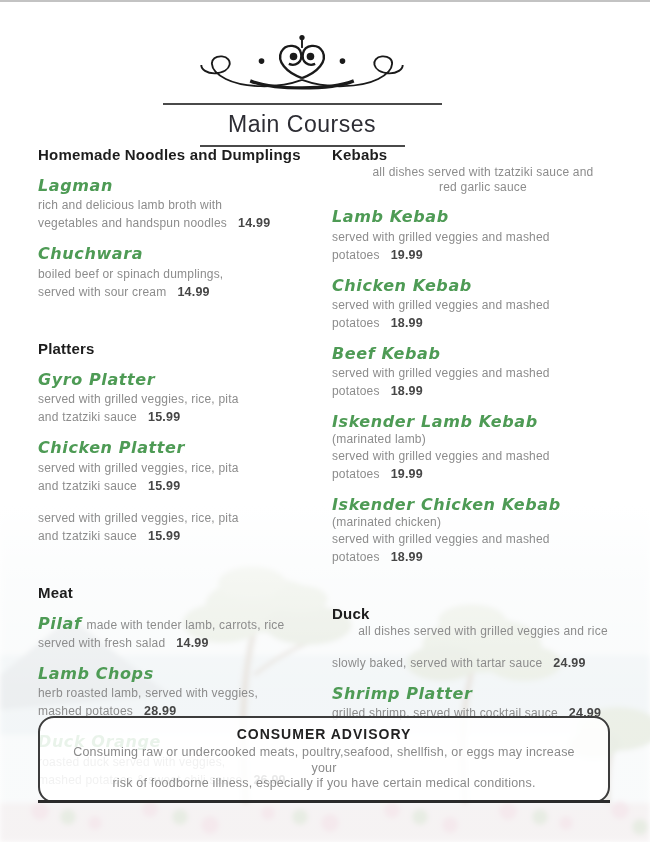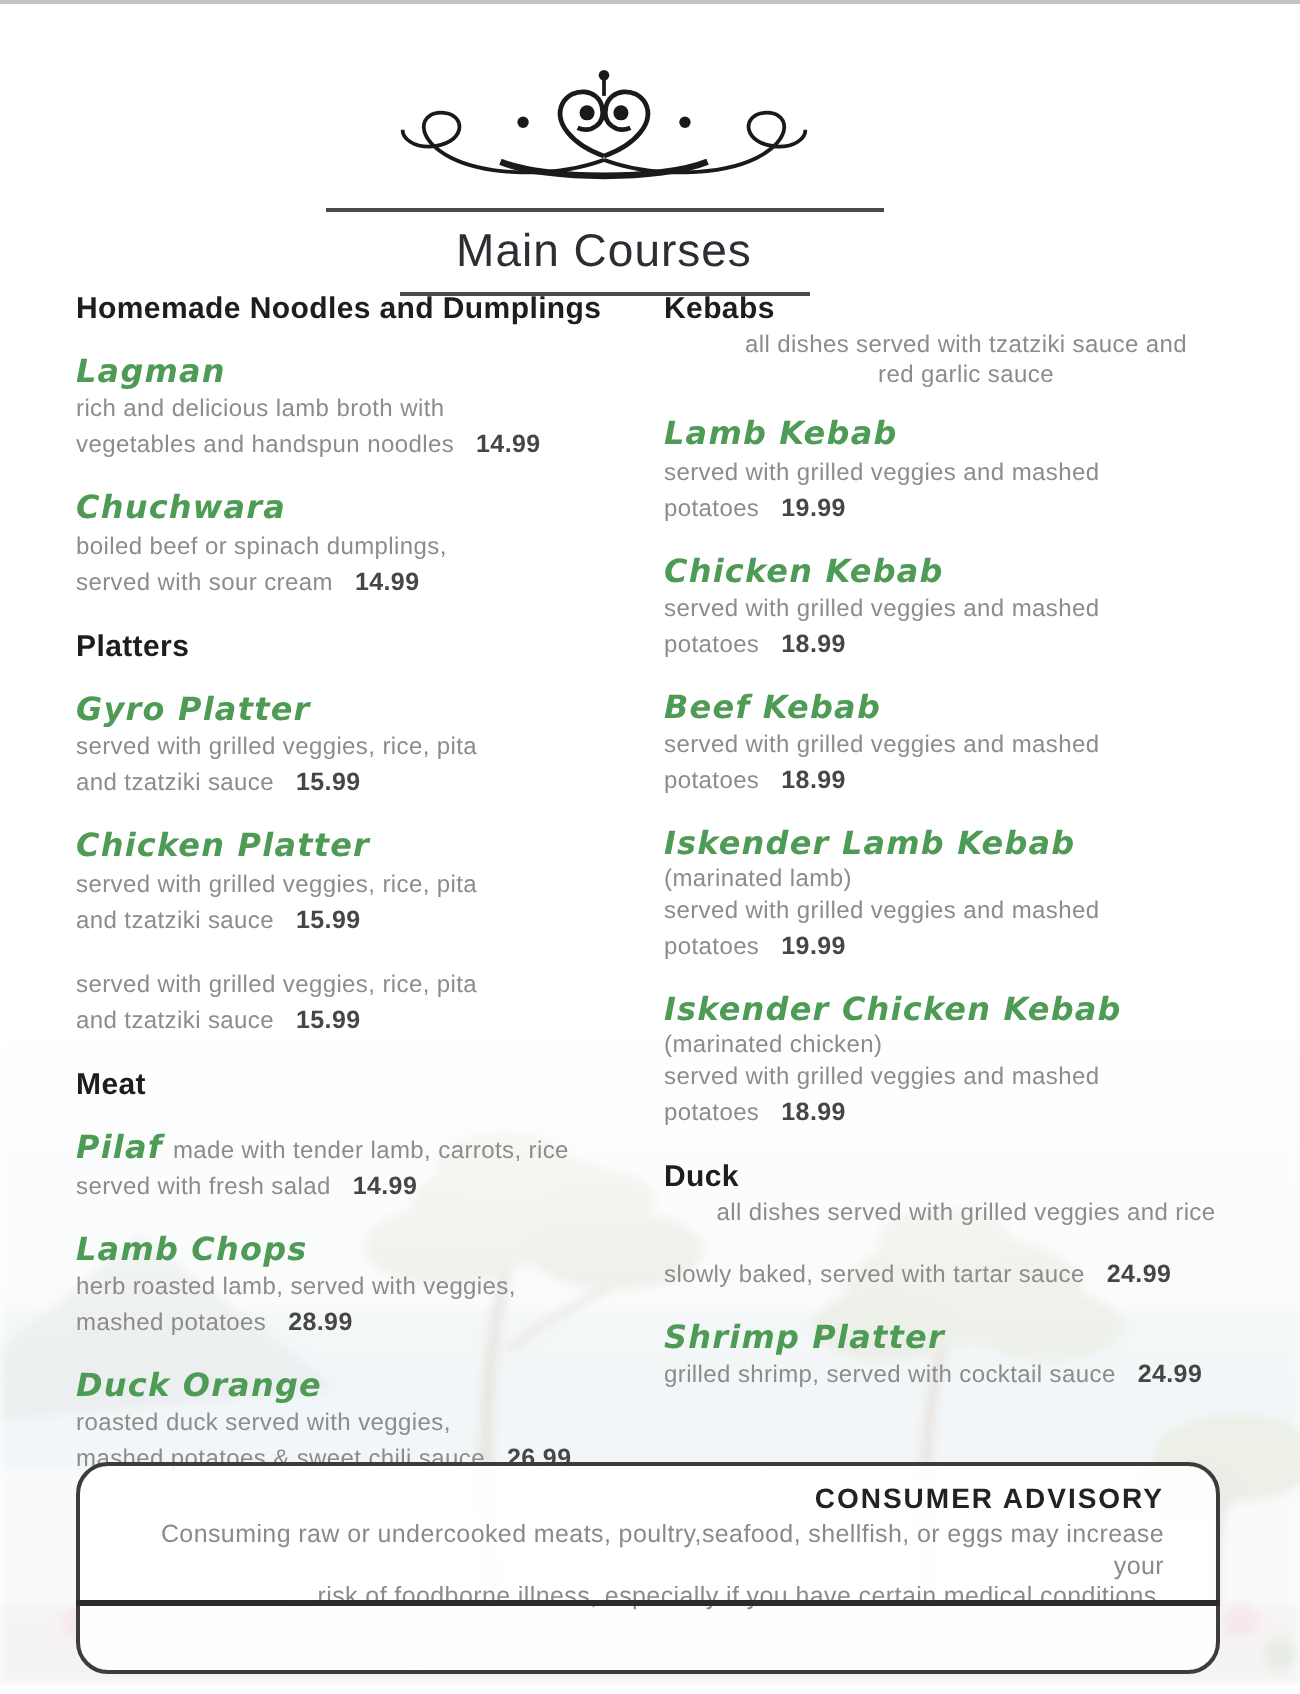--- a/index.html
+++ b/index.html
@@ -29,21 +29,21 @@
   .rule-top{width:279px;height:2px;background:#4a4a4a;margin:4px auto 0;}
   .page-title{
     margin:6px auto 0;
     font-size:23px;font-weight:500;color:#2d2d34;letter-spacing:.5px;
   }
   .rule-bottom{width:205px;height:2px;background:#4a4a4a;margin:7px auto 0;}
   
   .column{position:absolute;top:146px;z-index:2;}
   .column-left{left:38px;width:278px;}
   .column-right{left:332px;width:302px;}
-  .section{margin-top:15px;}
+  .section{margin-top:40px;}
   .section:first-child{margin-top:0;}
   .section-heading{
     font-size:15px;font-weight:bold;color:#1d1d1d;letter-spacing:.2px;
     margin:0 0 2px 0;
   }
   .section-subtext{
     font-size:12px;color:#8c8c8c;line-height:1.22;letter-spacing:.2px;
     white-space:pre-line;margin:1px 0 0 0;text-align:center;
   }
   .menu-item{margin-top:14px;}
@@ -62,26 +62,26 @@
     font-size:12px;color:#8c8c8c;line-height:1.22;letter-spacing:.2px;
     white-space:pre-line;
   }
   .menu-item.inline .item-desc{margin-left:5px;}
   .item-price{
     font-size:12.5px;font-weight:bold;color:#464646;margin-left:11px;
     letter-spacing:.2px;
   }
   
   .advisory{
-    position:absolute;left:38px;top:731px;width:572px;z-index:2;
+    position:absolute;left:38px;top:716px;width:572px;z-index:2;
     box-sizing:border-box;
     border:2px solid #3c3c3c;border-radius:16px;
     background:rgba(255,255,255,0.88);
-    padding:8px 26px 28px;
-    text-align:right;
+    padding:8px 26px 9px;
+    text-align:center;
   }
   .advisory-title{
     font-size:14px;font-weight:bold;color:#222222;letter-spacing:1px;
     margin:0;
   }
   .advisory-body{
     font-size:12.5px;color:#8a8a8a;line-height:1.25;letter-spacing:.2px;
     white-space:pre-line;margin:3px 0 0 0;
   }
   .bottom-rule{

